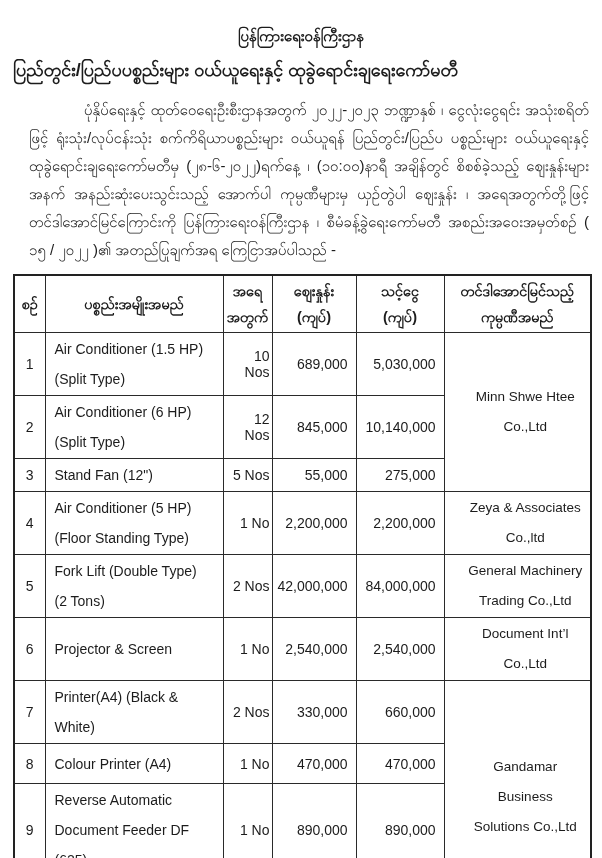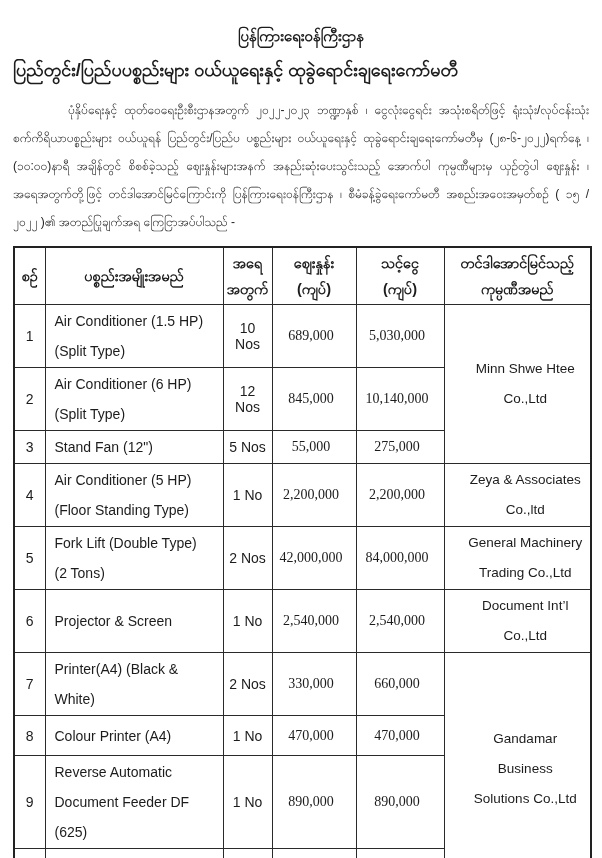--- a/index.html
+++ b/index.html
@@ -28,25 +28,25 @@
     margin: 0 0 8px 0;
   }
   .committee-title {
     text-align: left;
     font-size: 18px;
     font-weight: 700;
     line-height: 28px;
     margin: 0 0 12px 0;
   }
   .body-text {
-    font-size: 12px;
+    font-size: 15px;
     line-height: 28px;
     text-align: justify;
     text-indent: 55px;
-    margin: 0 0 10px 0;
+    margin: 0 0 10px 16px;
   }
   table.tender {
     border-collapse: collapse;
     table-layout: fixed;
     width: 577px;
     border: 2px solid #222;
   }
   .tender th, .tender td {
     border: 1.5px solid #2a2a2a;
     vertical-align: middle;
@@ -58,22 +58,22 @@
     font-weight: 700;
     font-size: 14.5px;
     text-align: center;
     white-space: pre-line;
     line-height: 26px;
     height: 54px;
   }
   td.c-no   { text-align: center; }
   td.c-item { text-align: left; padding-left: 9px; padding-right: 4px;
               white-space: pre-line; line-height: 30px; margin-top: 8px; }
-  td.c-qty  { text-align: center; }
-  td.c-price, td.c-amount { text-align: center; padding-right: 8px; font-family: Liberation Serif, serif; }
+  td.c-qty  { text-align: right; }
+  td.c-price, td.c-amount { text-align: right; padding-right: 8px; }
   td.c-company { text-align: center; white-space: pre-line;
                  line-height: 30px; font-size: 13.5px; padding-left: 20px; padding-right: 4px; }
   tr.h60 { height: 60px; }
   tr.h33 { height: 33px; }
   tr.h40 { height: 40px; }
   tr.h62 { height: 62px; }
   tr.h38 { height: 38px; }
 </style>
 </head>
 <body>

